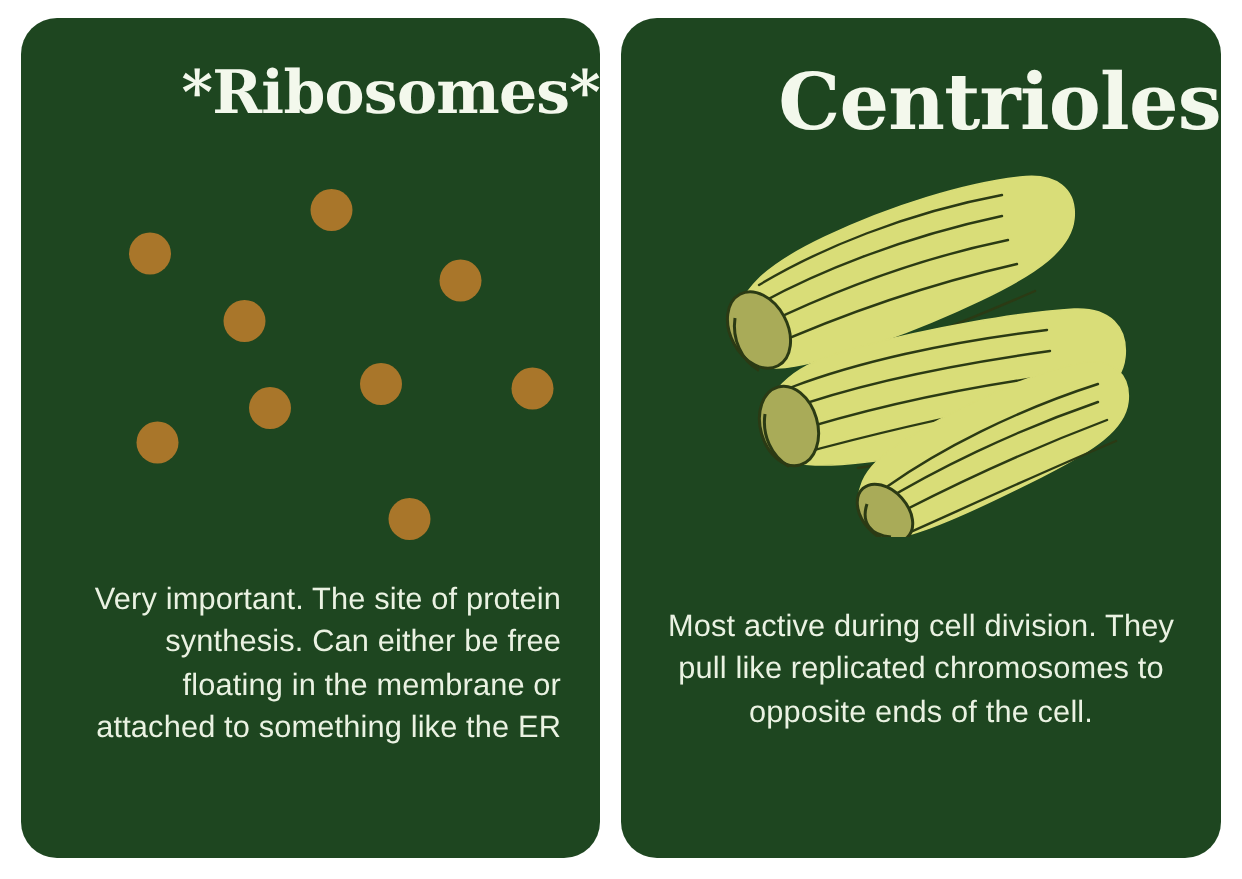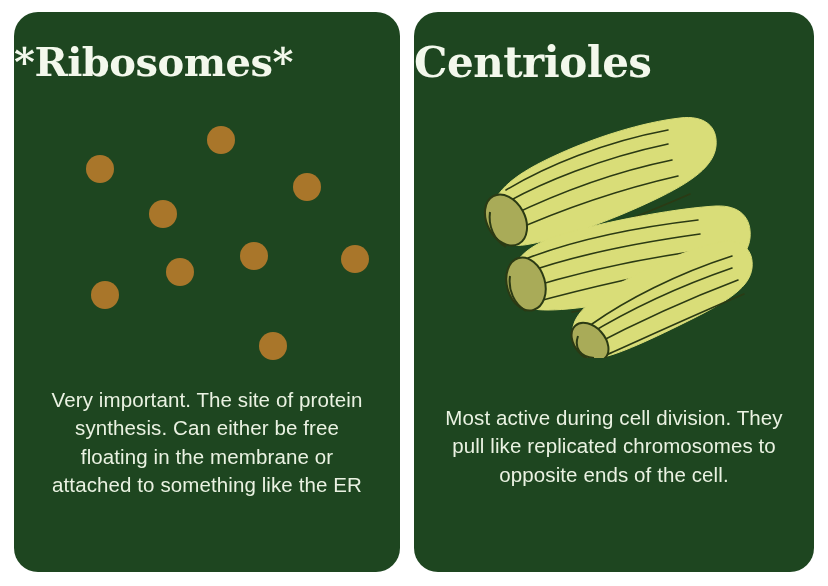--- a/index.html
+++ b/index.html
@@ -28,48 +28,48 @@
     border-radius: 24px;
     overflow: hidden;
   }
   #card-ribosomes { left: 14px;  width: 386px; }
   #card-centrioles { left: 414px; width: 400px; }
 
   .card-title {
     position: absolute;
     left: 0;
     right: 0;
-    text-align: left;
+    text-align: right;
     color: #F3F8EC;
     font-family: "DejaVu Serif", "Liberation Serif", serif;
     font-weight: 700;
     letter-spacing: -0.5px;
     white-space: nowrap;
   }
   #title-ribosomes {
     top: 26px;
     font-size: 40px;
   }
   #title-centrioles {
     top: 26px;
-    font-size: 42px;
+    font-size: 52px;
   }
 
   .card-body {
     position: absolute;
     left: 26px;
     right: 26px;
     text-align: center;
     color: #EAF2E2;
     font-size: 20.5px;
     line-height: 1.38;
     font-weight: 300;
     letter-spacing: 0.1px;
   }
-  #body-ribosomes  { top: 374px; }
+  #body-ribosomes  { top: 374px; text-align: right; }
   #body-centrioles { top: 392px; }
 
   
   #ribosome-field {
     position: absolute;
     left: 0; top: 0;
     width: 386px;
     height: 370px;
   }
   .ribosome-dot {

